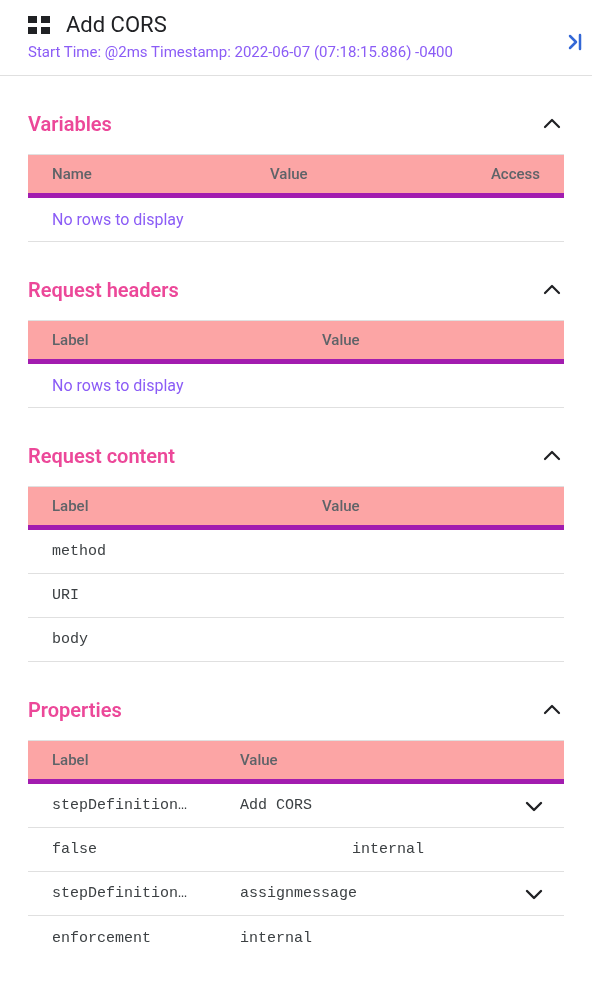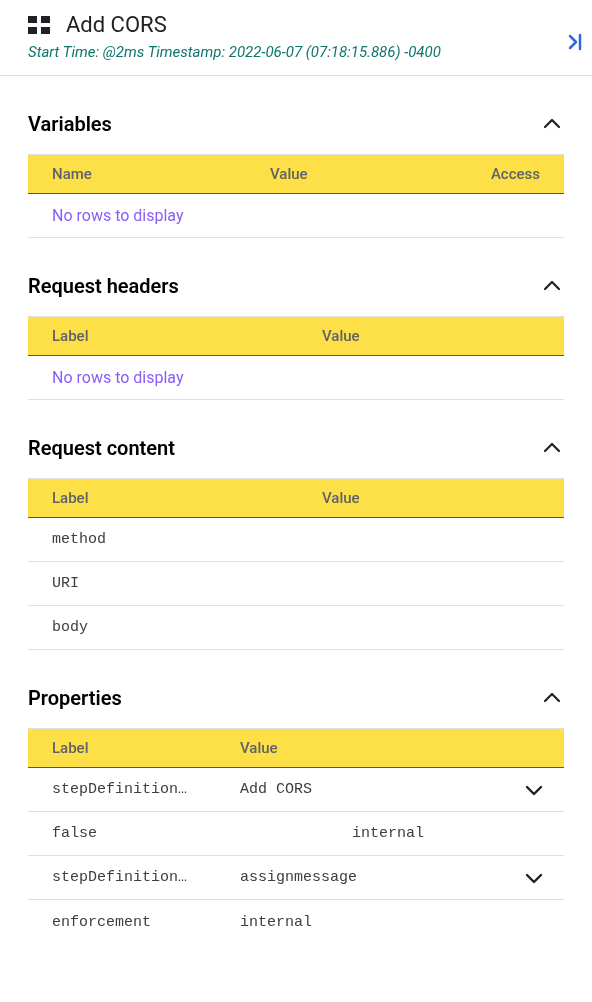--- a/index.html
+++ b/index.html
@@ -27,22 +27,21 @@
       height: 18px;
       display: inline-block;
     }
     .header-title {
       font-size: 22px;
       font-weight: 400;
       color: #202124;
     }
     .header-sub {
       font-size: 15px;
-      color: #0f766e;
-      font-style: italic;
+      color: #8b5cf6;
     }
     .collapse-toggle {
       position: absolute;
       top: 32px;
       right: 6px;
       color: #3367d6;
     }
     .panel {
       padding: 0 28px;
     }
@@ -52,34 +51,34 @@
     .section-header {
       display: flex;
       align-items: center;
       justify-content: space-between;
       cursor: pointer;
       margin-bottom: 18px;
     }
     .section-title {
       font-size: 20px;
       font-weight: 600;
-      color: #000000;
+      color: #ec4899;
     }
     .chevron {
       width: 24px;
       height: 24px;
       display: inline-flex;
       align-items: center;
       justify-content: center;
     }
     .thead-row {
       display: flex;
-      background: #fde047;
+      background: #fca5a5;
       border-top: 1px solid #e0e0e0;
-      border-bottom: 1px solid #a21caf;
+      border-bottom: 5px solid #a21caf;
       padding: 10px 0;
     }
     .th {
       font-size: 15px;
       font-weight: 500;
       color: #5f6368;
       padding: 0 24px;
     }
     .row {
       display: flex;

